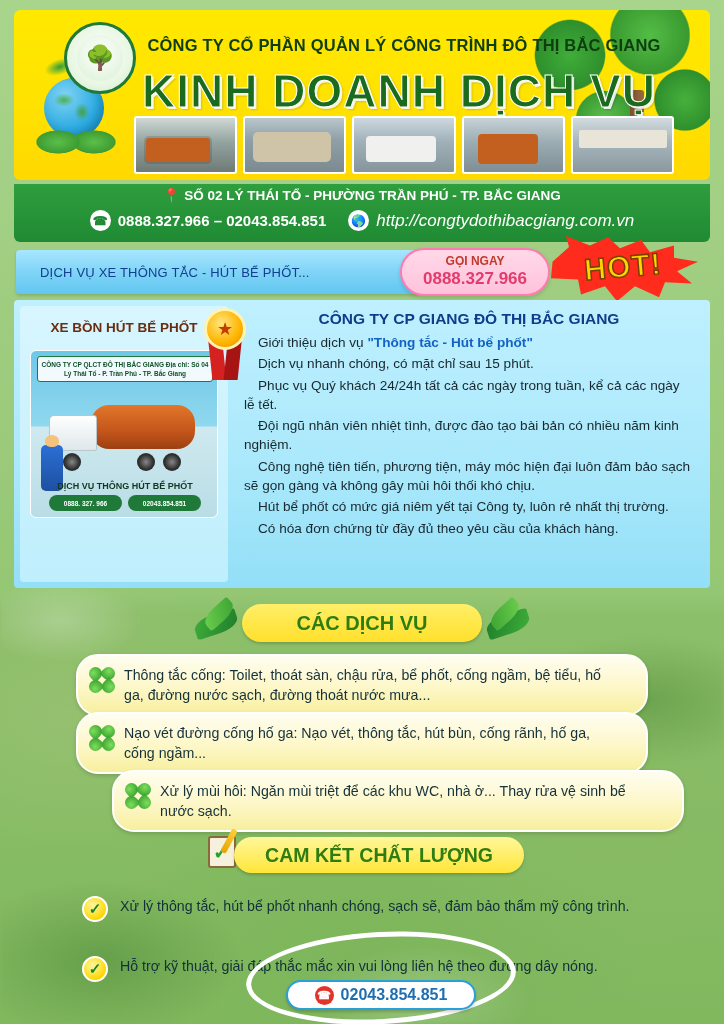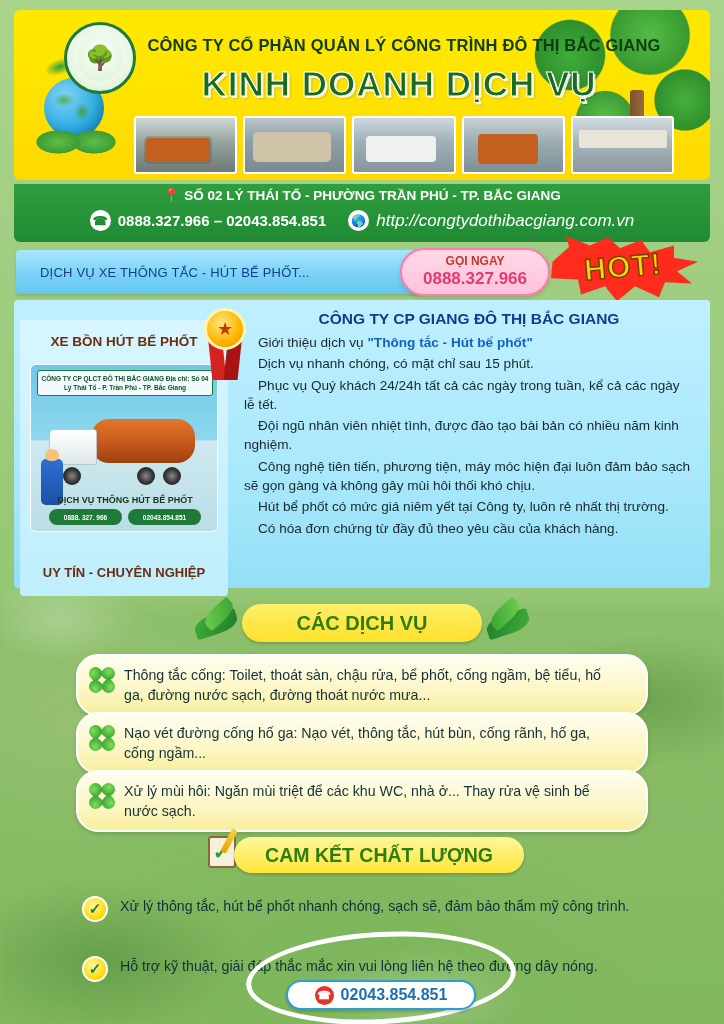--- a/index.html
+++ b/index.html
@@ -95,21 +95,21 @@
   }
   .hdr-company {
     position: absolute; left: 130px; top: 26px; width: 520px;
     text-align: center;
     font-size: 16.5px; font-weight: bold; color: #0e3d10;
     letter-spacing: 0.2px;
   }
   .hdr-title {
     position: absolute; left: 120px; top: 54px; width: 530px;
     text-align: center;
-    font-size: 35px; font-weight: bold;
+    font-size: 46px; font-weight: bold;
     color: #1b6b1f;
     -webkit-text-stroke: 1px #ffffff;
     text-shadow: 2px 2px 0 rgba(255,255,255,0.85), 3px 3px 2px rgba(0,0,0,0.15);
     letter-spacing: 1px;
   }
   .photos {
     position: absolute; left: 120px; top: 106px; width: 540px; height: 58px;
     display: flex; gap: 6px;
   }
   .photo {
@@ -191,21 +191,21 @@
     transform: rotate(-5deg);
   }
 
   
   .intro {
     position: absolute; left: 14px; top: 300px; width: 696px; height: 288px;
     background: linear-gradient(180deg,#bff0ff 0%, #a9e8fb 60%, #93dff7 100%);
     border-radius: 4px;
   }
   .intro-left {
-    position: absolute; left: 6px; top: 20px; width: 208px; height: 276px;
+    position: absolute; left: 6px; top: 6px; width: 208px; height: 276px;
     background: linear-gradient(180deg,#d8f6ff 0%, #bfeefc 100%);
     border-radius: 4px;
   }
   .left-title {
     position: absolute; left: 0; top: 14px; width: 208px; text-align: center;
     font-size: 13.5px; font-weight: bold; color: #6b2d10;
   }
   .truck-card {
     position: absolute; left: 10px; top: 44px; width: 188px; height: 168px;
     border-radius: 6px; overflow: hidden;
@@ -324,21 +324,21 @@
     position: absolute; left: 76px; width: 572px;
     background: linear-gradient(180deg,#fffdf0 0%, #fdf7c8 55%, #f7ef9e 100%);
     border: 2px solid #ffffff;
     border-radius: 22px;
     padding: 9px 24px 9px 46px;
     font-size: 14.2px; color: #15323a; line-height: 1.42;
     box-shadow: 0 2px 4px rgba(0,0,0,0.15);
   }
   #svc0 { top: 654px; }
   #svc1 { top: 712px; }
-  #svc2 { top: 770px; }
+  #svc2 { top: 770px; margin-left: 36px; }
   .clover {
     position: absolute; left: 10px; top: 10px; width: 28px; height: 28px;
   }
   .clover span {
     position: absolute; width: 13px; height: 13px; border-radius: 50% 50% 50% 0;
     background: radial-gradient(circle at 40% 35%, #7ede5d 0%, #3aa32f 80%);
   }
   .clover span:nth-child(1){ left: 1px; top: 1px; transform: rotate(-45deg); }
   .clover span:nth-child(2){ left: 14px; top: 1px; transform: rotate(45deg); }
   .clover span:nth-child(3){ left: 1px; top: 14px; transform: rotate(-135deg); }
@@ -472,21 +472,20 @@
           <div class="tc-wheel w2"></div>
           <div class="tc-wheel w3"></div>
         </div>
         <div class="tc-worker"></div>
         <div class="tc-caption">DỊCH VỤ THÔNG HÚT BỂ PHỐT</div>
         <div class="tc-phones">
           <div class="tc-ph">0888. 327. 966</div>
           <div class="tc-ph">02043.854.851</div>
         </div>
       </div>
-      <div class="left-foot">UY TÍN - CHUYÊN NGHIỆP</div>
     </div>
 
     <div class="intro-right">
       <div class="ir-title">CÔNG TY CP GIANG ĐÔ THỊ BẮC GIANG</div>
       <div class="ir-p">
         <span>Giới thiệu dịch vụ </span><span class="hl">"Thông tắc - Hút bể phốt"</span>
       </div>
       <div class="ir-p">Dịch vụ nhanh chóng, có mặt chỉ sau 15 phút.</div>
       <div class="ir-p">Phục vụ Quý khách 24/24h tất cả các ngày trong tuần, kể cả các ngày lễ tết.</div>
       <div class="ir-p">Đội ngũ nhân viên nhiệt tình, được đào tạo bài bản có nhiều năm kinh nghiệm.</div>

